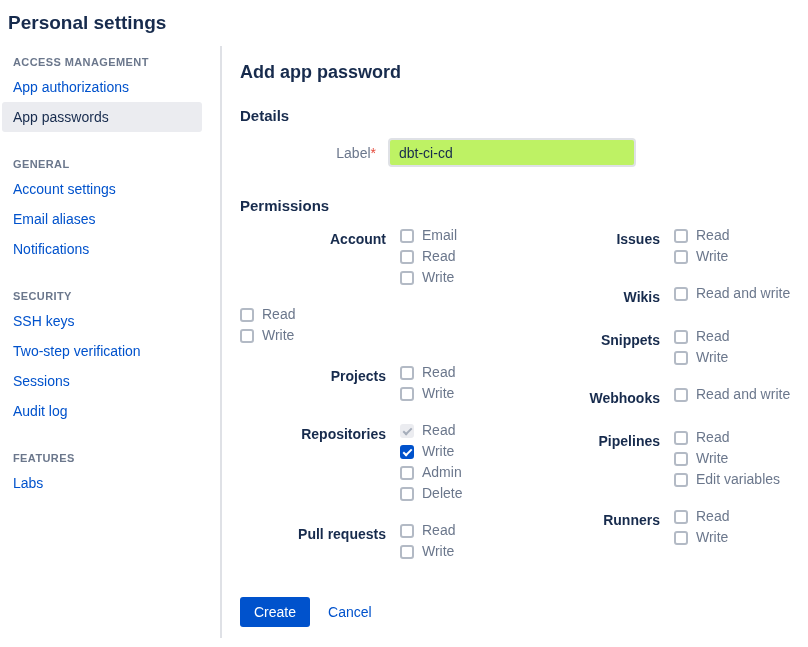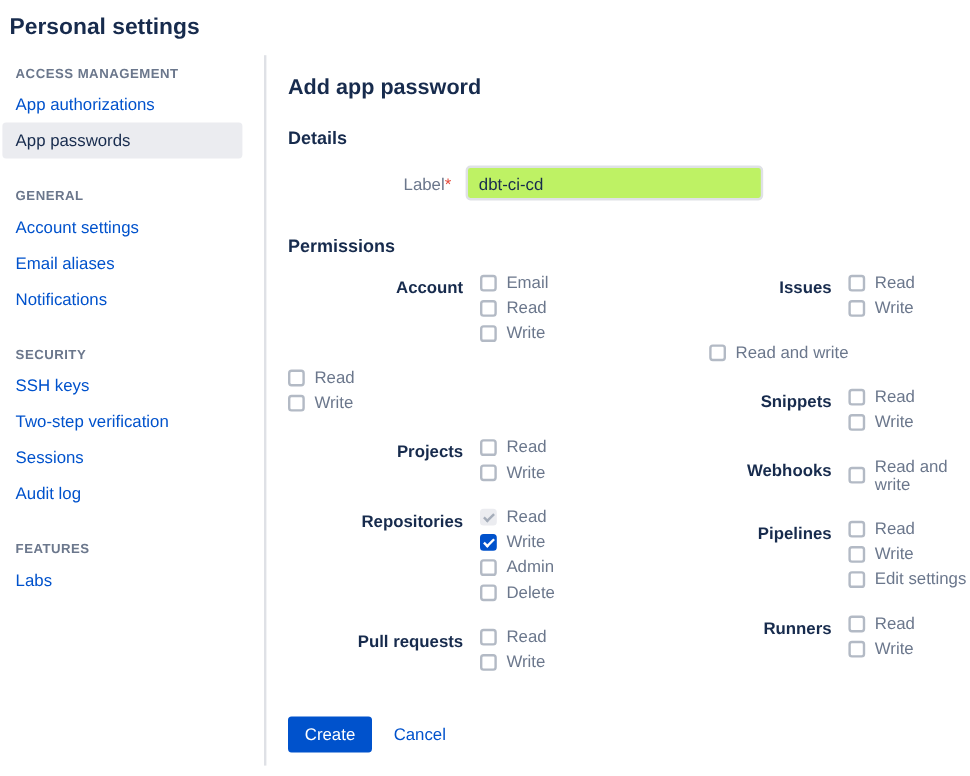--- a/index.html
+++ b/index.html
@@ -45,21 +45,21 @@
   .required-mark { color: #e5493a; }
   .text-input {
     width: 248px; height: 29px;
     border: 2px solid #dfe1e6; border-radius: 4px;
     padding: 4px 9px; font-size: 14px; color: #172b4d;
     font-family: "Liberation Sans", sans-serif;
     outline: none; background: #bef264;
   }
   
   .permissions { margin-top: 30px; }
-  .perm-columns { display: flex; margin-top: 2px; gap: 33px; }
+  .perm-columns { display: flex; margin-top: 2px; }
   .perm-col { display: flex; flex-direction: column; }
   .perm-col-left { width: 318px; flex: none; }
   .perm-col-right { flex: 1; }
   .perm-group { display: flex; align-items: flex-start; margin-bottom: 22px; }
   .perm-group:last-child { margin-bottom: 0; }
   .group-label {
     flex: none; text-align: right; padding-right: 14px; padding-top: 1px;
     font-size: 14px; font-weight: 700; color: #172b4d; line-height: 20px;
   }
   .perm-col-left .group-label { width: 160px; }
@@ -237,20 +237,21 @@
                 <span class="opt-label">Read</span>
               </label>
               <label class="opt">
                 <span class="cb"></span>
                 <span class="opt-label">Write</span>
               </label>
             </div>
           </div>
 
           <div class="perm-group">
+            <div class="group-label">Wikis</div>
             <div class="opt-list">
               <label class="opt">
                 <span class="cb"></span>
                 <span class="opt-label">Read and write</span>
               </label>
             </div>
           </div>
 
           <div class="perm-group">
             <div class="group-label">Snippets</div>
@@ -282,21 +283,21 @@
               <label class="opt">
                 <span class="cb"></span>
                 <span class="opt-label">Read</span>
               </label>
               <label class="opt">
                 <span class="cb"></span>
                 <span class="opt-label">Write</span>
               </label>
               <label class="opt">
                 <span class="cb"></span>
-                <span class="opt-label">Edit settings</span>
+                <span class="opt-label">Edit variables</span>
               </label>
             </div>
           </div>
 
           <div class="perm-group">
             <div class="group-label">Runners</div>
             <div class="opt-list">
               <label class="opt">
                 <span class="cb"></span>
                 <span class="opt-label">Read</span>

